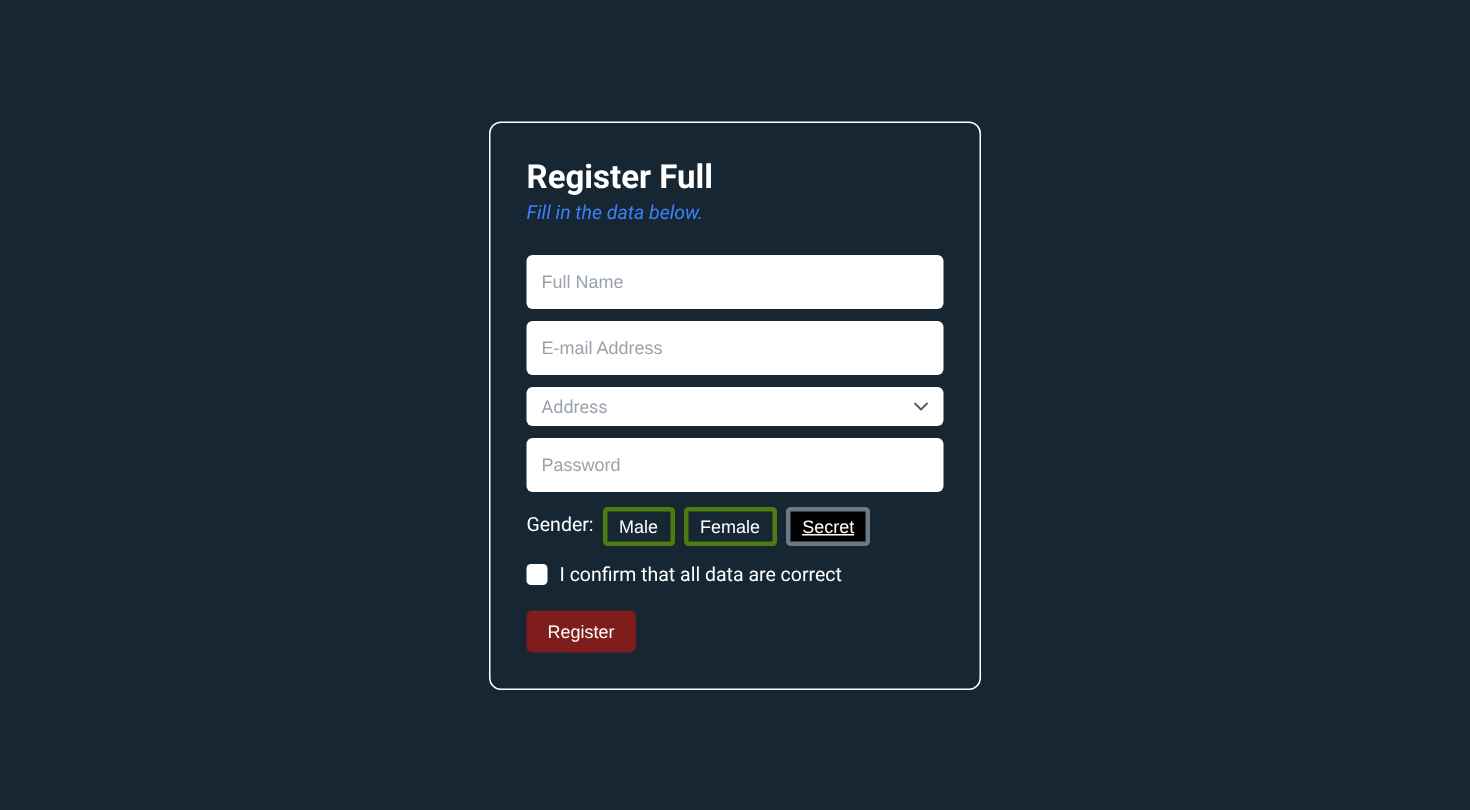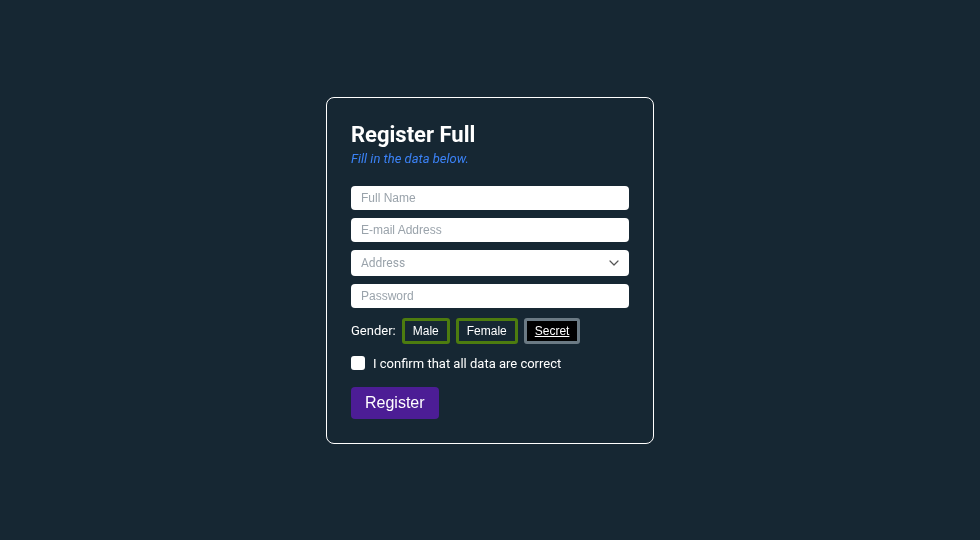--- a/index.html
+++ b/index.html
@@ -29,21 +29,21 @@
       margin-bottom: 4px;
     }
     .subtitle {
       font-size: 13px;
       color: #3b82f6;
       margin-bottom: 20px;
       font-style: italic;
     }
     .field {
       width: 100%;
-      height: 24px;
+      height: 36px;
       background-color: #ffffff;
       border: none;
       border-radius: 4px;
       padding: 0 10px;
       font-size: 12px;
       color: #7f1d1d;
       margin-bottom: 8px;
       display: flex;
       align-items: center;
       outline: none;
@@ -107,24 +107,24 @@
     }
     .checkbox {
       width: 14px;
       height: 14px;
       background-color: #ffffff;
       border-radius: 3px;
       cursor: pointer;
       flex-shrink: 0;
     }
     .submit-btn {
-      background-color: #4c1d95;
+      background-color: #7f1d1d;
       border: none;
       color: #ffffff;
-      font-size: 16px;
+      font-size: 12px;
       padding: 7px 14px;
       border-radius: 4px;
       cursor: pointer;
     }
   </style>
 </head>
 <body>
 
 <div class="card">
   <h1 class="title">Register Full</h1>

